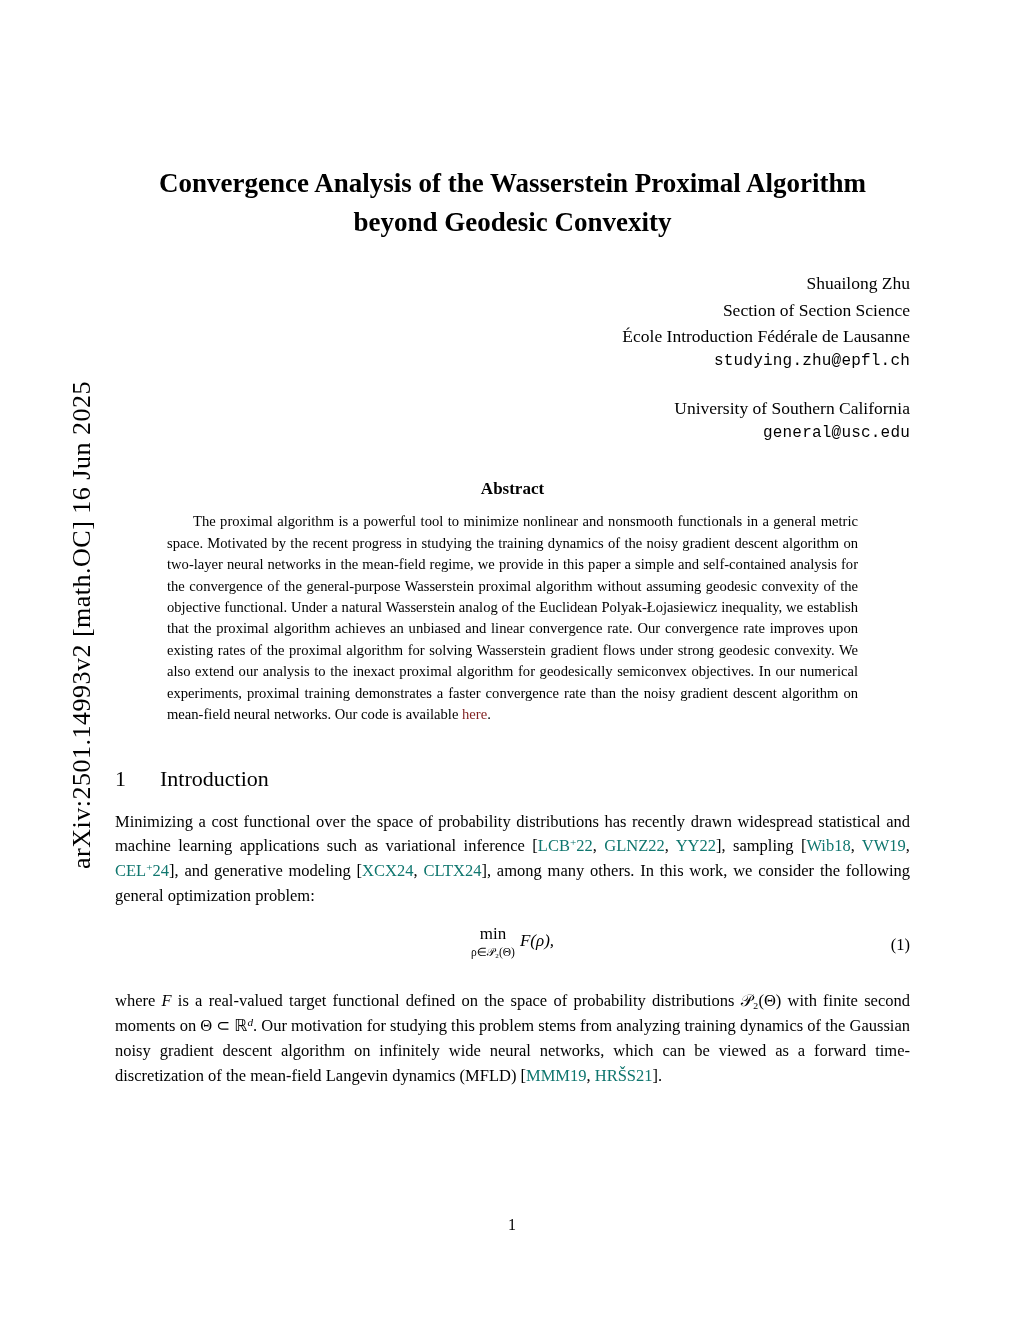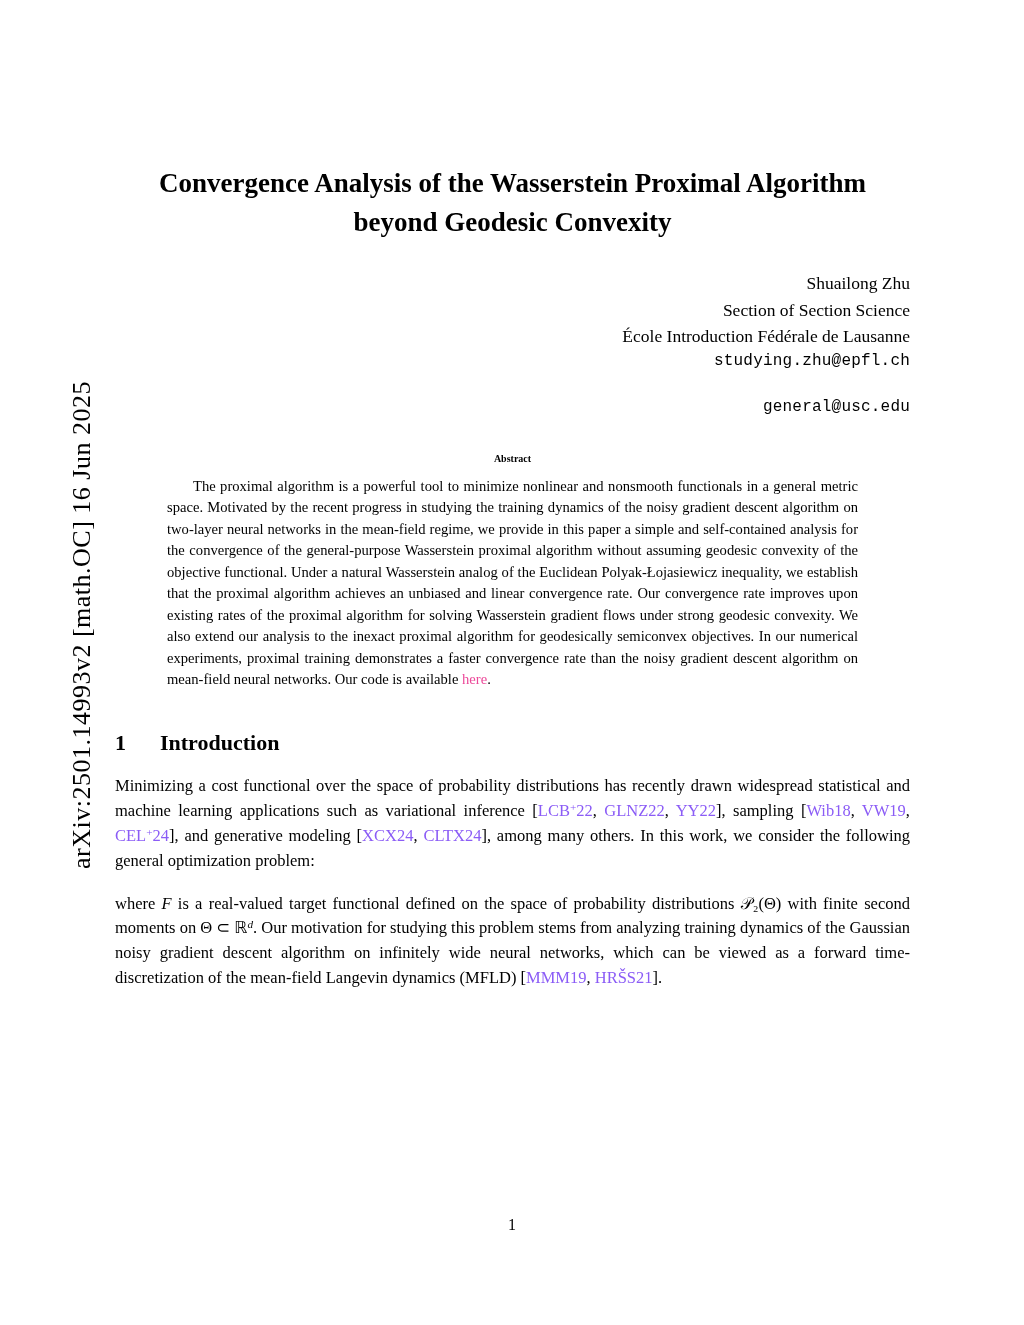--- a/index.html
+++ b/index.html
@@ -59,34 +59,34 @@
   .author-name { }
   .author-line { }
   .author-email {
     font-family: "Liberation Mono", monospace;
     font-size: 16px;
     letter-spacing: 0.2px;
   }
   .abstract-head {
     margin-top: 34px;
     text-align: center;
-    font-size: 10px;
+    font-size: 17px;
     font-weight: bold;
   }
   .abstract-body {
     margin: 12px 52px 0 52px;
     font-size: 14.6px;
     line-height: 1.47;
     text-align: justify;
     text-indent: 26px;
   }
   .section-head {
     margin-top: 40px;
     font-size: 22px;
-    font-weight: bold;
+    font-weight: normal;
   }
   .section-num { display: inline-block; width: 45px; }
   .body-par {
     margin-top: 18px;
     font-size: 16.5px;
     line-height: 1.5;
     text-align: justify;
   }
   .eq-block {
     margin-top: 16px;
@@ -107,22 +107,22 @@
     margin-right: 5px;
   }
   .eq-min .top { font-size: 17px; }
   .eq-min .bot { font-size: 11.5px; }
   .eq-num {
     position: absolute;
     right: 0;
     top: 10px;
     font-size: 16.5px;
   }
-  .link { color: #ec4899; text-decoration: none; }
-  .cite { color: #8b5cf6; }
+  .link { color: #7f1d1d; text-decoration: none; }
+  .cite { color: #0f766e; }
   .pageno {
     position: absolute;
     left: 0; right: 0;
     top: 1216px;
     text-align: center;
     font-size: 16px;
   }
   sup { font-size: 0.68em; vertical-align: 0.45em; }
   .it { font-style: italic; }
 </style>
@@ -140,33 +140,38 @@
     <div class="authors-block">
 
       <div class="author-group">
         <div class="author-name">Shuailong Zhu</div>
         <div class="author-line">Section of Section Science</div>
         <div class="author-line">École Introduction Fédérale de Lausanne</div>
         <div class="author-email">studying.zhu@epfl.ch</div>
       </div>
 
       <div class="author-group">
+        <div class="author-line">University of Southern California</div>
         <div class="author-email">general@usc.edu</div>
       </div>
 
     </div>
 
     <div class="abstract-head">Abstract</div>
 
     <div class="abstract-body"><span>The proximal algorithm is a powerful tool to minimize nonlinear and nonsmooth functionals in a general metric space. Motivated by the recent progress in studying the training dynamics of the noisy gradient descent algorithm on two-layer neural networks in the mean-field regime, we provide in this paper a simple and self-contained analysis for the convergence of the general-purpose Wasserstein proximal algorithm without assuming geodesic convexity of the objective functional. Under a natural Wasserstein analog of the Euclidean Polyak-Łojasiewicz inequality, we establish that the proximal algorithm achieves an unbiased and linear convergence rate. Our convergence rate improves upon existing rates of the proximal algorithm for solving Wasserstein gradient flows under strong geodesic convexity. We also extend our analysis to the inexact proximal algorithm for geodesically semiconvex objectives. In our numerical experiments, proximal training demonstrates a faster convergence rate than the noisy gradient descent algorithm on mean-field neural networks. Our code is available </span><a class="link" href="#">here</a><span>.</span></div>
 
     <div class="section-head"><span class="section-num">1</span><span>Introduction</span></div>
 
     <p class="body-par"><span>Minimizing a cost functional over the space of probability distributions has recently drawn widespread statistical and machine learning applications such as variational inference [</span><span class="cite"><span>LCB</span><sup>+</sup><span>22</span></span><span>, </span><span class="cite">GLNZ22</span><span>, </span><span class="cite">YY22</span><span>], sampling [</span><span class="cite">Wib18</span><span>, </span><span class="cite">VW19</span><span>, </span><span class="cite"><span>CEL</span><sup>+</sup><span>24</span></span><span>], and generative modeling [</span><span class="cite">XCX24</span><span>, </span><span class="cite">CLTX24</span><span>], among many others. In this work, we consider the following general optimization problem:</span></p>
 
+    <div class="eq-block">
+      <span class="eq-inner"><span class="eq-min"><span class="top">min</span><br><span class="bot">ρ∈𝒫₂(Θ)</span></span><span class="it">F(ρ),</span></span>
+      <span class="eq-num">(1)</span>
+    </div>
 
     <p class="body-par"><span>where </span><span class="it">F</span><span> is a real-valued target functional defined on the space of probability distributions </span><span>𝒫₂(Θ)</span><span> with finite second moments on Θ ⊂ ℝ</span><sup class="it">d</sup><span>. Our motivation for studying this problem stems from analyzing training dynamics of the Gaussian noisy gradient descent algorithm on infinitely wide neural networks, which can be viewed as a forward time-discretization of the mean-field Langevin dynamics (MFLD) [</span><span class="cite">MMM19</span><span>, </span><span class="cite">HRŠS21</span><span>].</span></p>
 
   </div>
 
   <div class="pageno">1</div>
 
 </div>
 
 </body></html>

